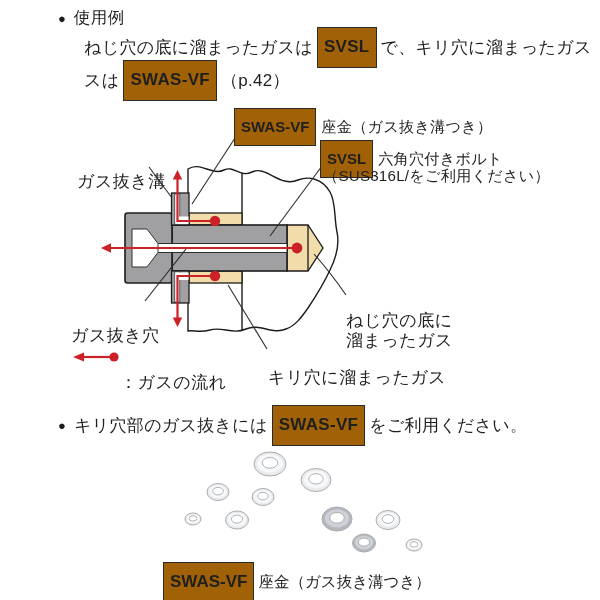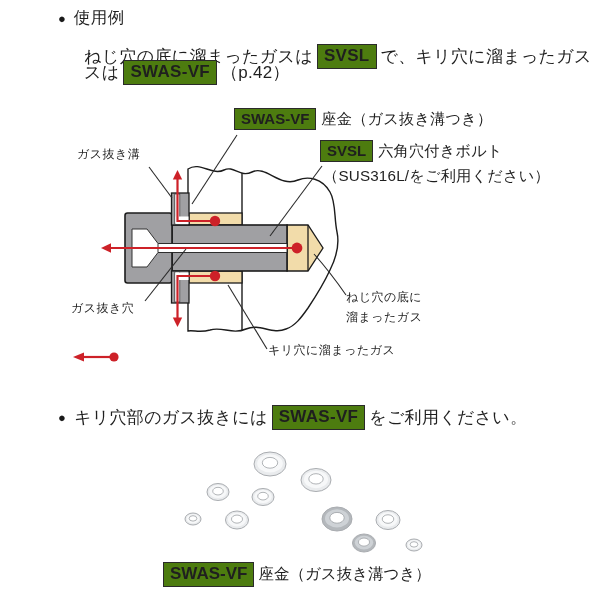--- a/index.html
+++ b/index.html
@@ -7,26 +7,26 @@
     position:relative;width:600px;height:600px;background:#fff;overflow:hidden;
     font-family:"Liberation Sans","DejaVu Sans",sans-serif;color:#1f1f1f;
   }
   #diagram-svg{position:absolute;left:0;top:0;}
   .abs{position:absolute;white-space:nowrap;}
   .row{display:flex;align-items:center;}
   .bullet{color:#1a1a1a;font-size:13px;margin-right:8px;}
   .h-text{font-size:16.5px;font-weight:400;letter-spacing:.5px;}
   .body-text{font-size:17px;letter-spacing:.3px;}
   .term{
-    display:inline-block;border:1.5px solid #2a2a2a;background:#4d7c0f;
-    font-weight:700;padding:0 6px;line-height:1.35;margin:0 4px;
+    display:inline-block;border:1.5px solid #2a2a2a;background:#a16207;
+    font-weight:700;padding:8px 6px;line-height:1.35;margin:0 4px;
   }
   .term.t17{font-size:17px;}
   .term.t15{font-size:15px;margin:0 5px 0 0;}
-  .lbl{font-size:12px;letter-spacing:.5px;}
+  .lbl{font-size:17px;letter-spacing:.5px;margin-top:24px;}
   .lbl-s{font-size:15.2px;letter-spacing:.2px;}
   .two-line{line-height:20px;}
 </style>
 </head>
 <body>
 
 <div id="stage">
 
   <svg id="diagram-svg" width="600" height="600" viewBox="0 0 600 600">
 
@@ -133,21 +133,21 @@
         <ellipse cx="414" cy="544.7" rx="6.4" ry="4.5600000000000005" fill="#f7f8f9"></ellipse>
         <ellipse cx="414" cy="544.4" rx="3.84" ry="2.7" fill="#ffffff" stroke="#9da1a5" stroke-width="0.8"></ellipse>
       </g>
   </svg>
 
   <div class="abs row" style="left:58px;top:7px;">
     <span class="bullet">●</span>
     <span class="h-text">使用例</span>
   </div>
 
-  <div class="abs row body-text" style="left:84px;top:44px;">
+  <div class="abs row body-text" style="left:84px;top:27px;">
     <span>ねじ穴の底に溜まったガスは</span>
     <span class="term t17">SVSL</span>
     <span>で、キリ穴に溜まったガス</span>
   </div>
   <div class="abs row body-text" style="left:84px;top:60px;justify-content:flex-end;">
     <span>スは</span>
     <span class="term t17">SWAS-VF</span>
     <span>（p.42）</span>
   </div>
 
@@ -165,20 +165,21 @@
   <div class="abs lbl" style="left:77px;top:146px;">ガス抜き溝</div>
   <div class="abs lbl" style="left:71px;top:300px;">ガス抜き穴</div>
 
   <div class="abs lbl two-line" style="left:346px;top:287px;">
     <div>ねじ穴の底に</div>
     <div>溜まったガス</div>
   </div>
 
   <div class="abs lbl" style="left:268px;top:342px;">キリ穴に溜まったガス</div>
 
+  <div class="abs lbl" style="left:120px;top:347px;">：ガスの流れ</div>
 
   <div class="abs row body-text" style="left:58px;top:405px;">
     <span class="bullet">●</span>
     <span>キリ穴部のガス抜きには</span>
     <span class="term t17">SWAS-VF</span>
     <span>をご利用ください。</span>
   </div>
 
   <div class="abs row" style="left:163px;top:562px;">
     <span class="term t17" style="margin-left:0;">SWAS-VF</span>

